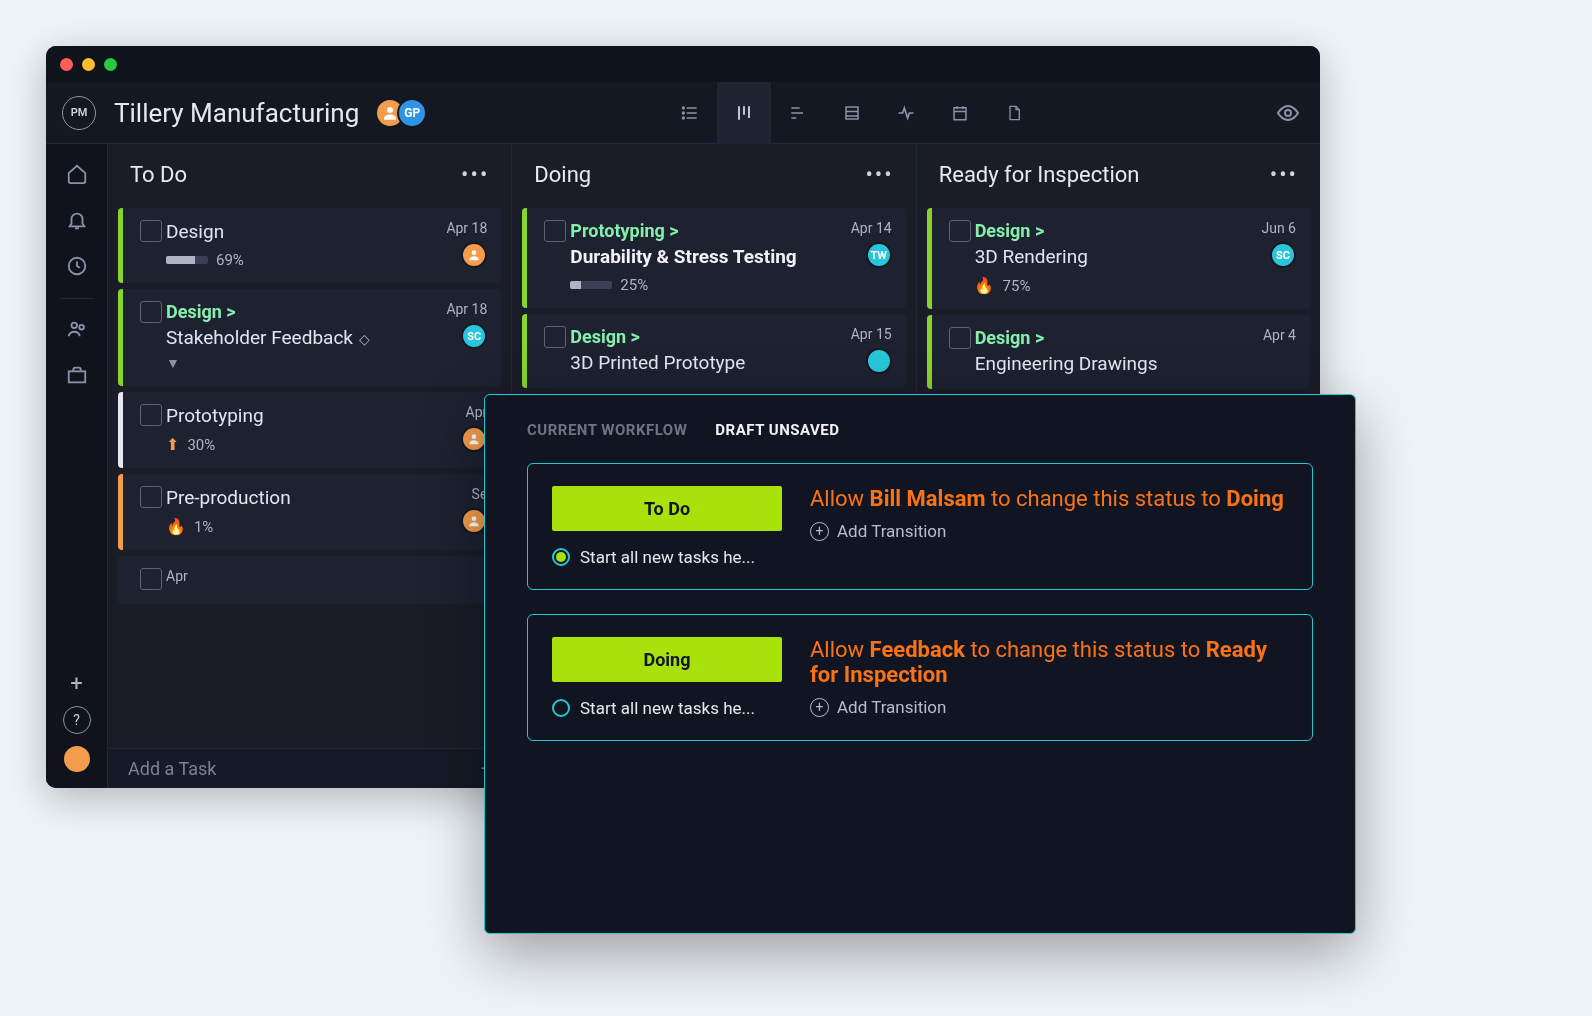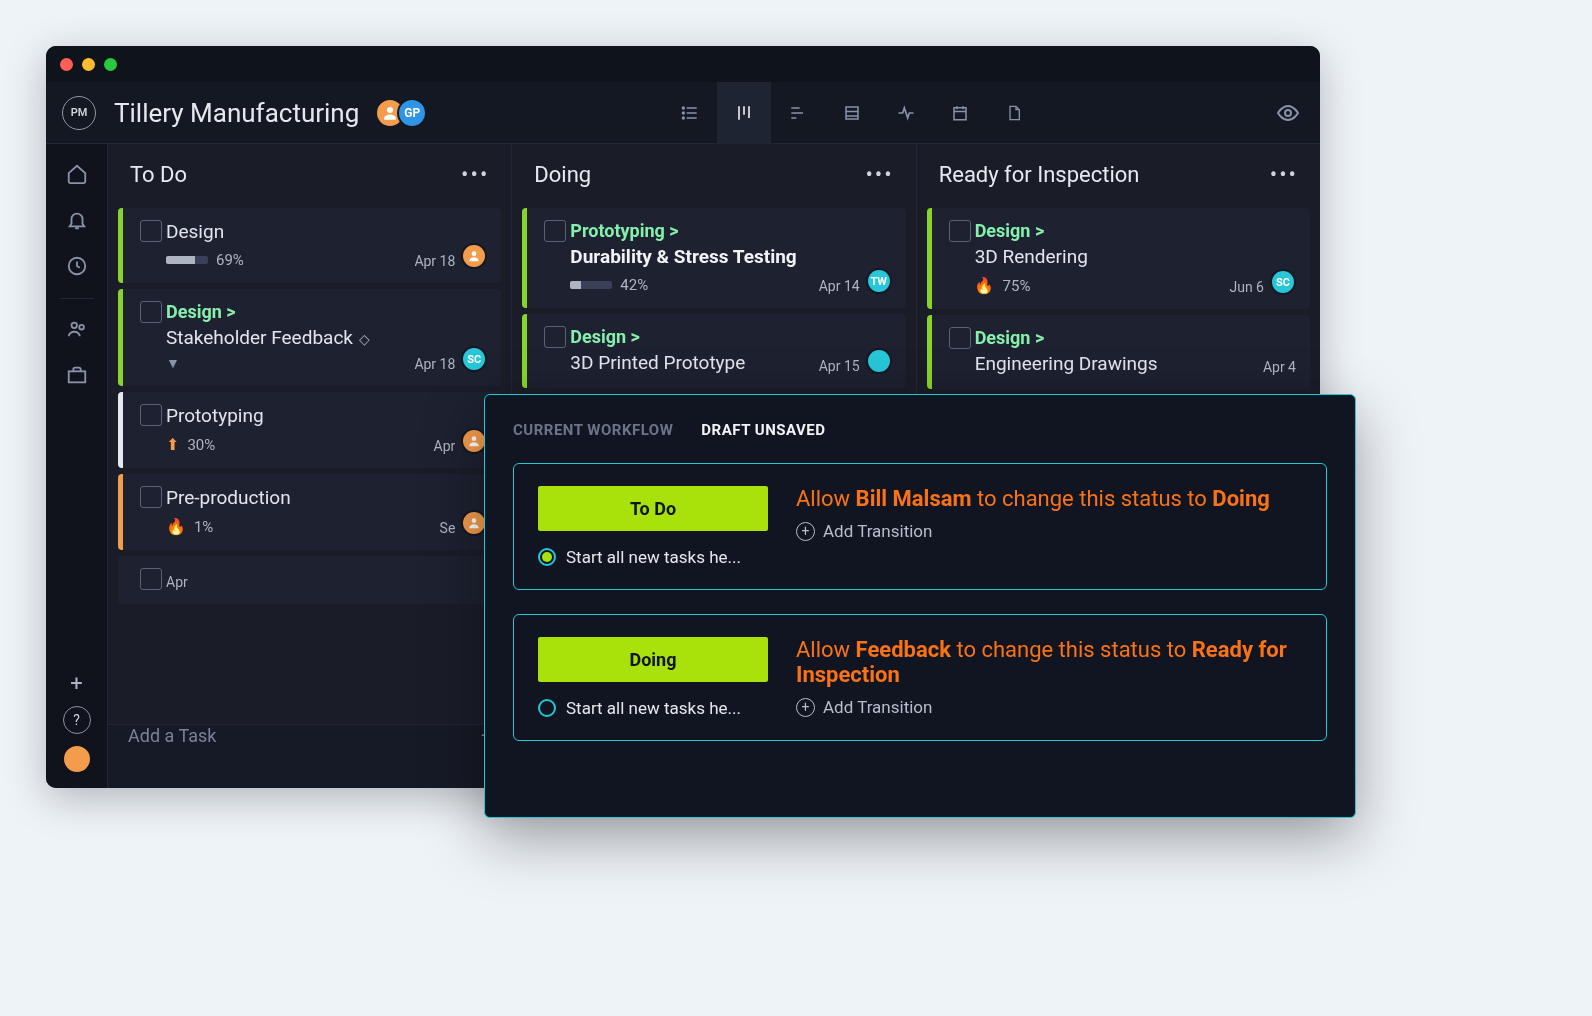--- a/index.html
+++ b/index.html
@@ -128,44 +128,44 @@
 .pct { font-size:15px; color:#aeb4c2; }
 .flame { color:#ff5f3b; font-size:16px; }
 .up-arrow { color:#f39c4b; font-size:16px; }
 .tag {
   display:inline-block; background:#2a3044; color:#8892a8; font-size:13px;
   padding: 3px 9px; border-radius:3px; margin-top: 8px;
 }
 .diamond { color:#aeb4c2; font-size:14px; margin-left:6px; }
 .chev-down { color:#8892a8; font-size:14px; margin-top:6px; display:inline-block;}
 .card-right {
-  display:flex; align-items:flex-end; gap:6px;
+  display:flex; flex-direction:column; align-items:flex-end; gap:6px;
 }
 .due { font-size:14px; color:#aeb4c2; white-space:nowrap; }
 
 .add-task {
-  height: 64px; display:flex; justify-content:space-between;
+  height: 40px; display:flex; align-items:center; justify-content:space-between;
   padding: 0 20px; color:#7a8296; font-size:18px; border-top:1px solid #22263a;
   background:#161a26;
   gap:30px;
 }
 
 
 .panel {
   position:absolute;
   left: 484px;
   top: 394px;
   width: 872px;
-  height: 424px;
+  height: 540px;
   background:#111521;
   border: 1px solid #1fc9d6;
   border-radius: 6px;
   box-shadow: 0 20px 60px rgba(0,0,0,0.35);
   color:#cfd3dc;
-  padding: 26px 28px;
+  padding: 26px 42px;
   z-index: 10;
 }
 .panel-tabs { display:flex; gap: 28px; font-size:15px; font-weight:700; letter-spacing:0.5px; margin-bottom: 24px;}
 .panel-tab.inactive { color:#6c7489; }
 .panel-tab.active { color:#f1f3f7; }
 .wf-card {
   border:1px solid #1fc9d6; border-radius:6px; padding: 22px 24px;
   margin-bottom: 24px; display:flex; gap: 28px; align-items:flex-start;
 }
 .wf-left { width: 230px; }
@@ -420,21 +420,21 @@
           <div class="card">
             <div class="stripe green"></div>
             <div class="chk"></div>
             <div class="card-body">
               <div class="breadcrumb">Prototyping &gt;</div>
               <div class="card-title bold">Durability &amp; Stress Testing</div>
               <div class="meta-row">
                 <div class="progress-bar">
                     <div class="progress-fill" style="width:25%"></div>
                   </div>
-                <div class="pct">42%</div>
+                <div class="pct">25%</div>
               </div>
             </div>
             <div class="card-right">
               <div class="due">Apr 14</div>
               <div class="avatar small teal">TW</div>
             </div>
           </div>
 
           <div class="card">
             <div class="stripe green"></div>

